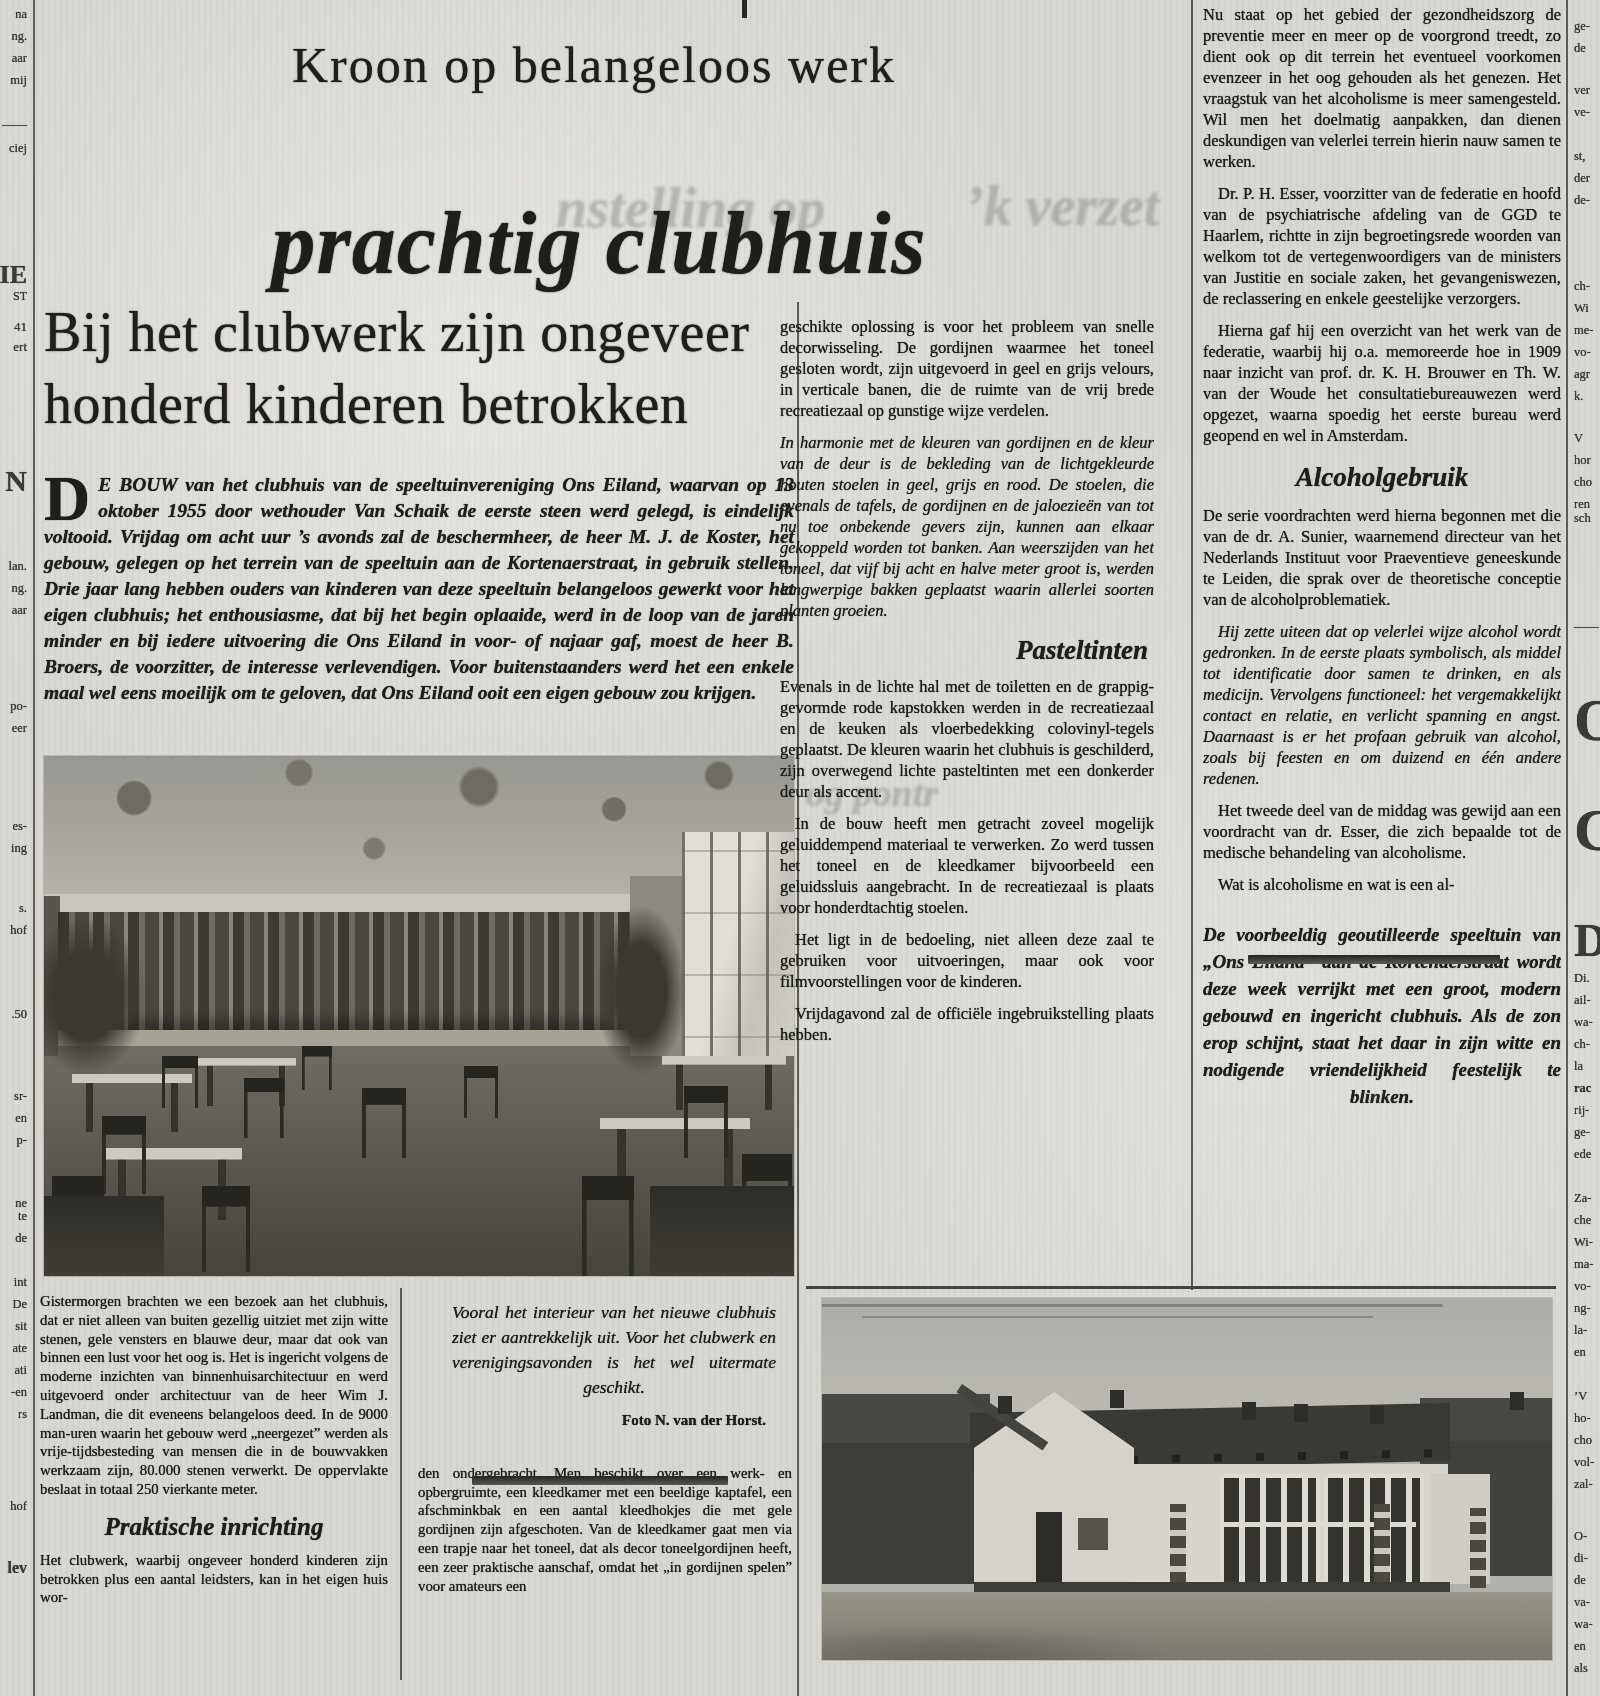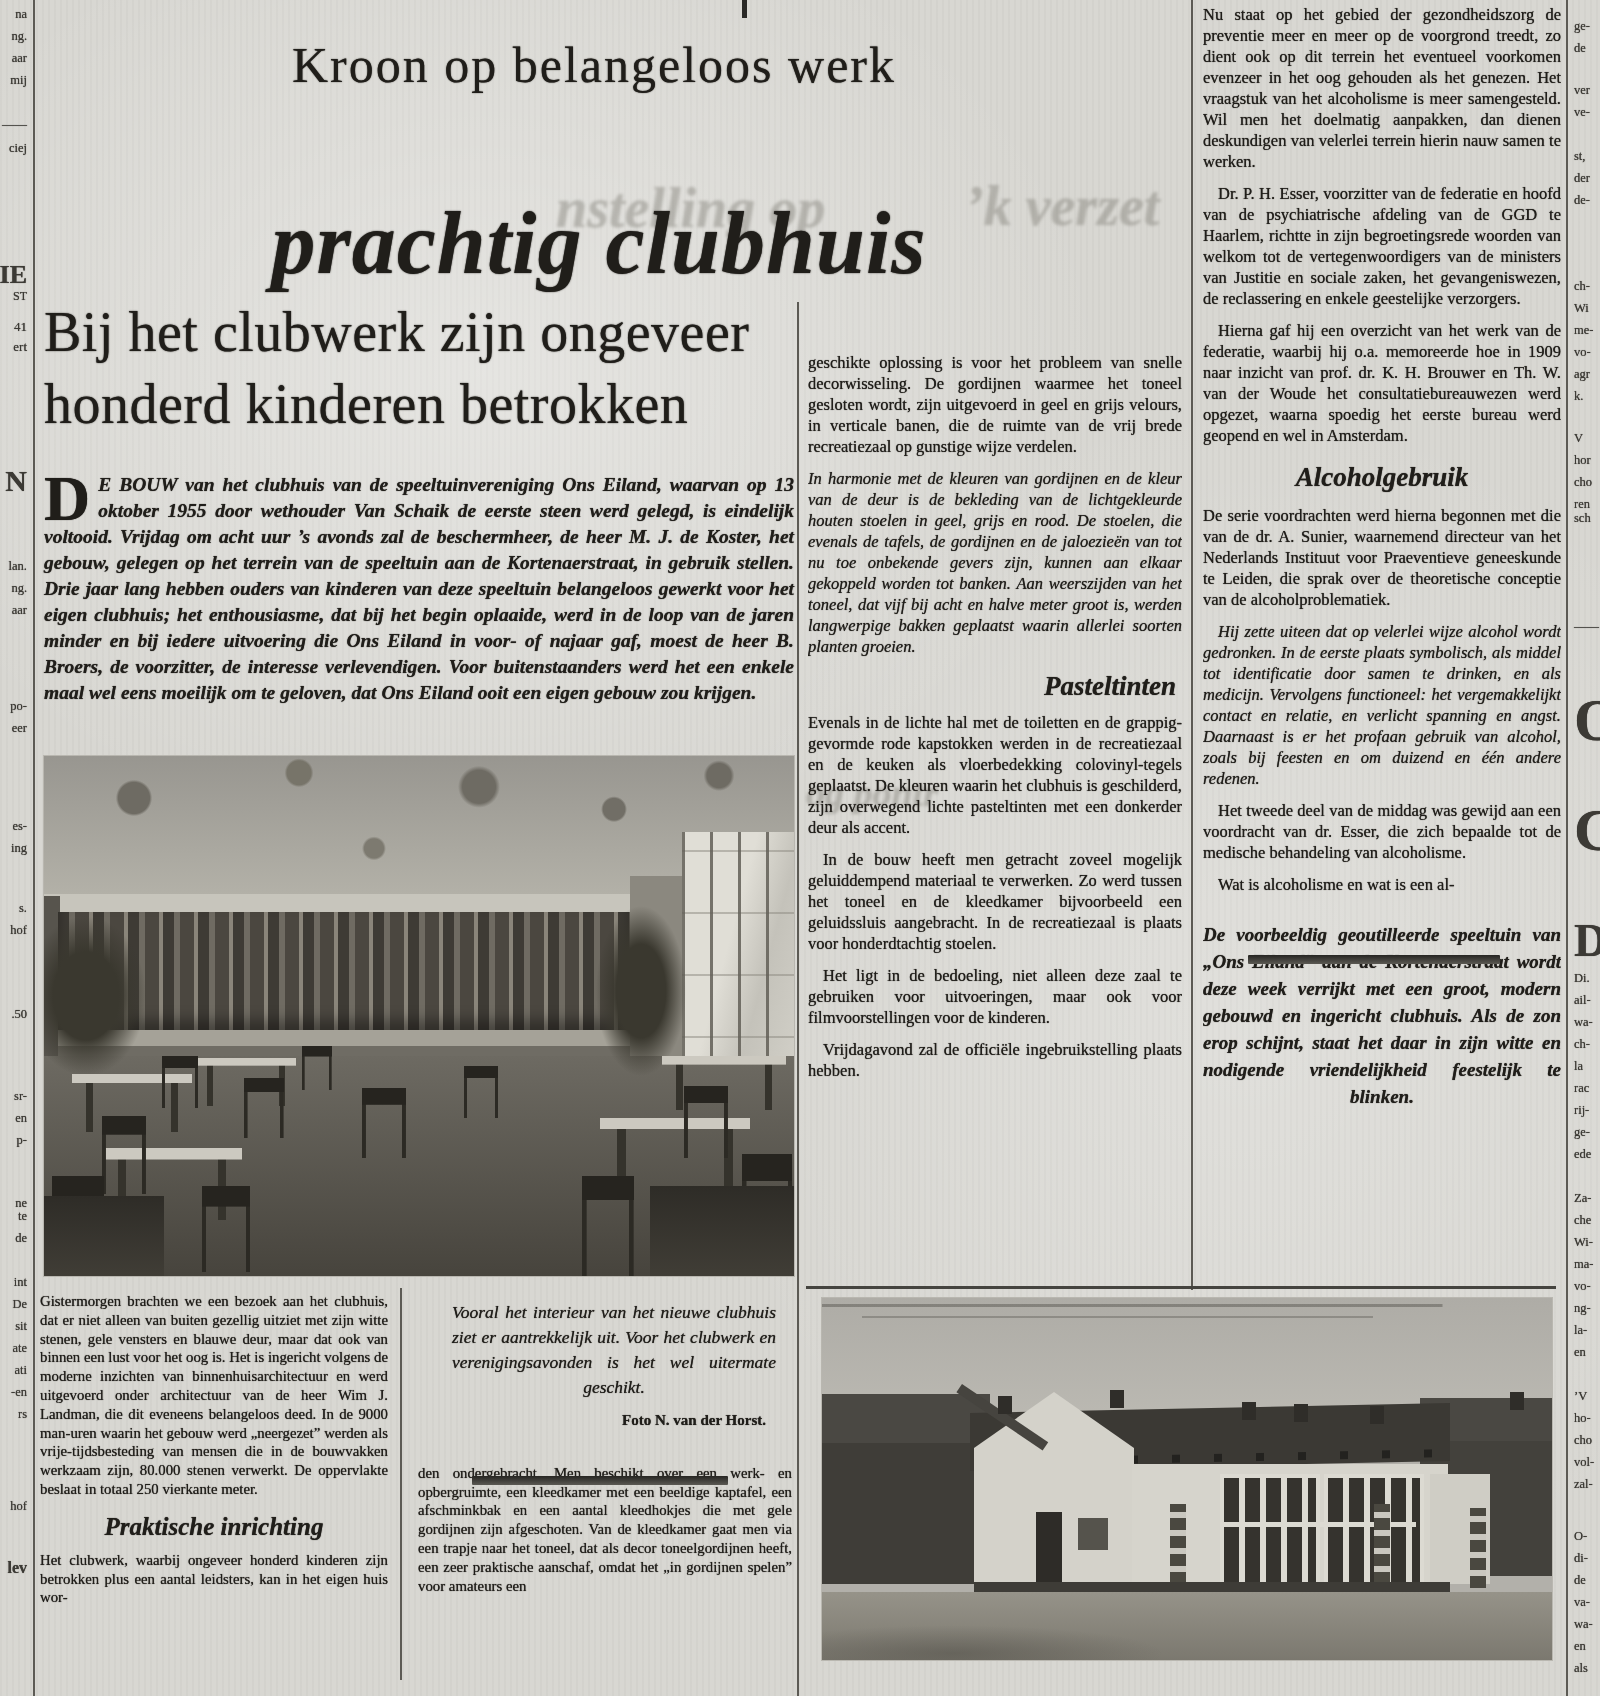--- a/index.html
+++ b/index.html
@@ -273,21 +273,21 @@
 
   <div class="col smallcol" style="left:418px;top:1300px;width:374px;height:392px;">
     <p class="caption-it">Vooral het interieur van het nieuwe clubhuis ziet er aantrekkelijk uit. Voor het clubwerk en verenigingsavonden is het wel uitermate geschikt.</p>
     <p class="credit">Foto N. van der Horst.</p>
     <p class="cont gap-after-bar">den ondergebracht. Men beschikt over een werk- en opbergruimte, een kleedkamer met een beeldige kaptafel, een afschminkbak en een aantal kleedhokjes die met gele gordijnen zijn afgeschoten. Van de kleedkamer gaat men via een trapje naar het toneel, dat als decor toneelgordijnen heeft, een zeer praktische aanschaf, omdat het „in gordijnen spelen” voor amateurs een</p>
   </div>
   <div class="bar" style="left:472px;top:1476px;width:256px;"></div>
 
   <div class="vrule" style="left:797px;top:302px;height:1394px;"></div>
 
-  <div class="col" style="left:808px;top:316px;width:374px;height:972px;margin-top:36px;">
+  <div class="col" style="left:780px;top:316px;width:374px;height:972px;">
     <p class="cont">geschikte oplossing is voor het probleem van snelle decorwisseling. De gordijnen waarmee het toneel gesloten wordt, zijn uitgevoerd in geel en grijs velours, in verticale banen, die de ruimte van de vrij brede recreatiezaal op gunstige wijze verdelen.</p>
     <p class="it cont">In harmonie met de kleuren van gordijnen en de kleur van de deur is de bekleding van de lichtgekleurde houten stoelen in geel, grijs en rood. De stoelen, die evenals de tafels, de gordijnen en de jaloezieën van tot nu toe onbekende gevers zijn, kunnen aan elkaar gekoppeld worden tot banken. Aan weerszijden van het toneel, dat vijf bij acht en halve meter groot is, werden langwerpige bakken geplaatst waarin allerlei soorten planten groeien.</p>
     <div class="h-pastel">Pasteltinten</div>
     <p class="cont">Evenals in de lichte hal met de toiletten en de grappig-gevormde rode kapstokken werden in de recreatiezaal en de keuken als vloerbedekking colovinyl-tegels geplaatst. De kleuren waarin het clubhuis is geschilderd, zijn overwegend lichte pasteltinten met een donkerder deur als accent.</p>
     <p>In de bouw heeft men getracht zoveel mogelijk geluiddempend materiaal te verwerken. Zo werd tussen het toneel en de kleedkamer bijvoorbeeld een geluidssluis aangebracht. In de recreatiezaal is plaats voor honderdtachtig stoelen.</p>
     <p>Het ligt in de bedoeling, niet alleen deze zaal te gebruiken voor uitvoeringen, maar ook voor filmvoorstellingen voor de kinderen.</p>
     <p>Vrijdagavond zal de officiële ingebruikstelling plaats hebben.</p>
   </div>
 
   <div class="vrule" style="left:1191px;top:0;height:1290px;"></div>
@@ -355,21 +355,21 @@
       <span class="frag" style="top: 512px;">sch</span>
       <span class="frag" style="top: 620px;">——</span>
       <span class="frag b" style="top: 690px; font-size: 60px;">O</span>
       <span class="frag b" style="top: 800px; font-size: 60px;">C</span>
       <span class="frag b" style="top: 918px; font-size: 46px;">D</span>
       <span class="frag" style="top: 972px;">Di.</span>
       <span class="frag" style="top: 994px;">ail-</span>
       <span class="frag" style="top: 1016px;">wa-</span>
       <span class="frag" style="top: 1038px;">ch-</span>
       <span class="frag" style="top: 1060px;">la</span>
-      <span class="frag" style="top: 1082px;">rac</span>
+      <span class="frag" style="top: 1082px; font-weight: bold;">rac</span>
       <span class="frag" style="top: 1104px;">rij-</span>
       <span class="frag" style="top: 1126px;">ge-</span>
       <span class="frag" style="top: 1148px;">ede</span>
       <span class="frag" style="top: 1192px;">Za-</span>
       <span class="frag" style="top: 1214px;">che</span>
       <span class="frag" style="top: 1236px;">Wi-</span>
       <span class="frag" style="top: 1258px;">ma-</span>
       <span class="frag" style="top: 1280px;">vo-</span>
       <span class="frag" style="top: 1302px;">ng-</span>
       <span class="frag" style="top: 1324px;">la-</span>

